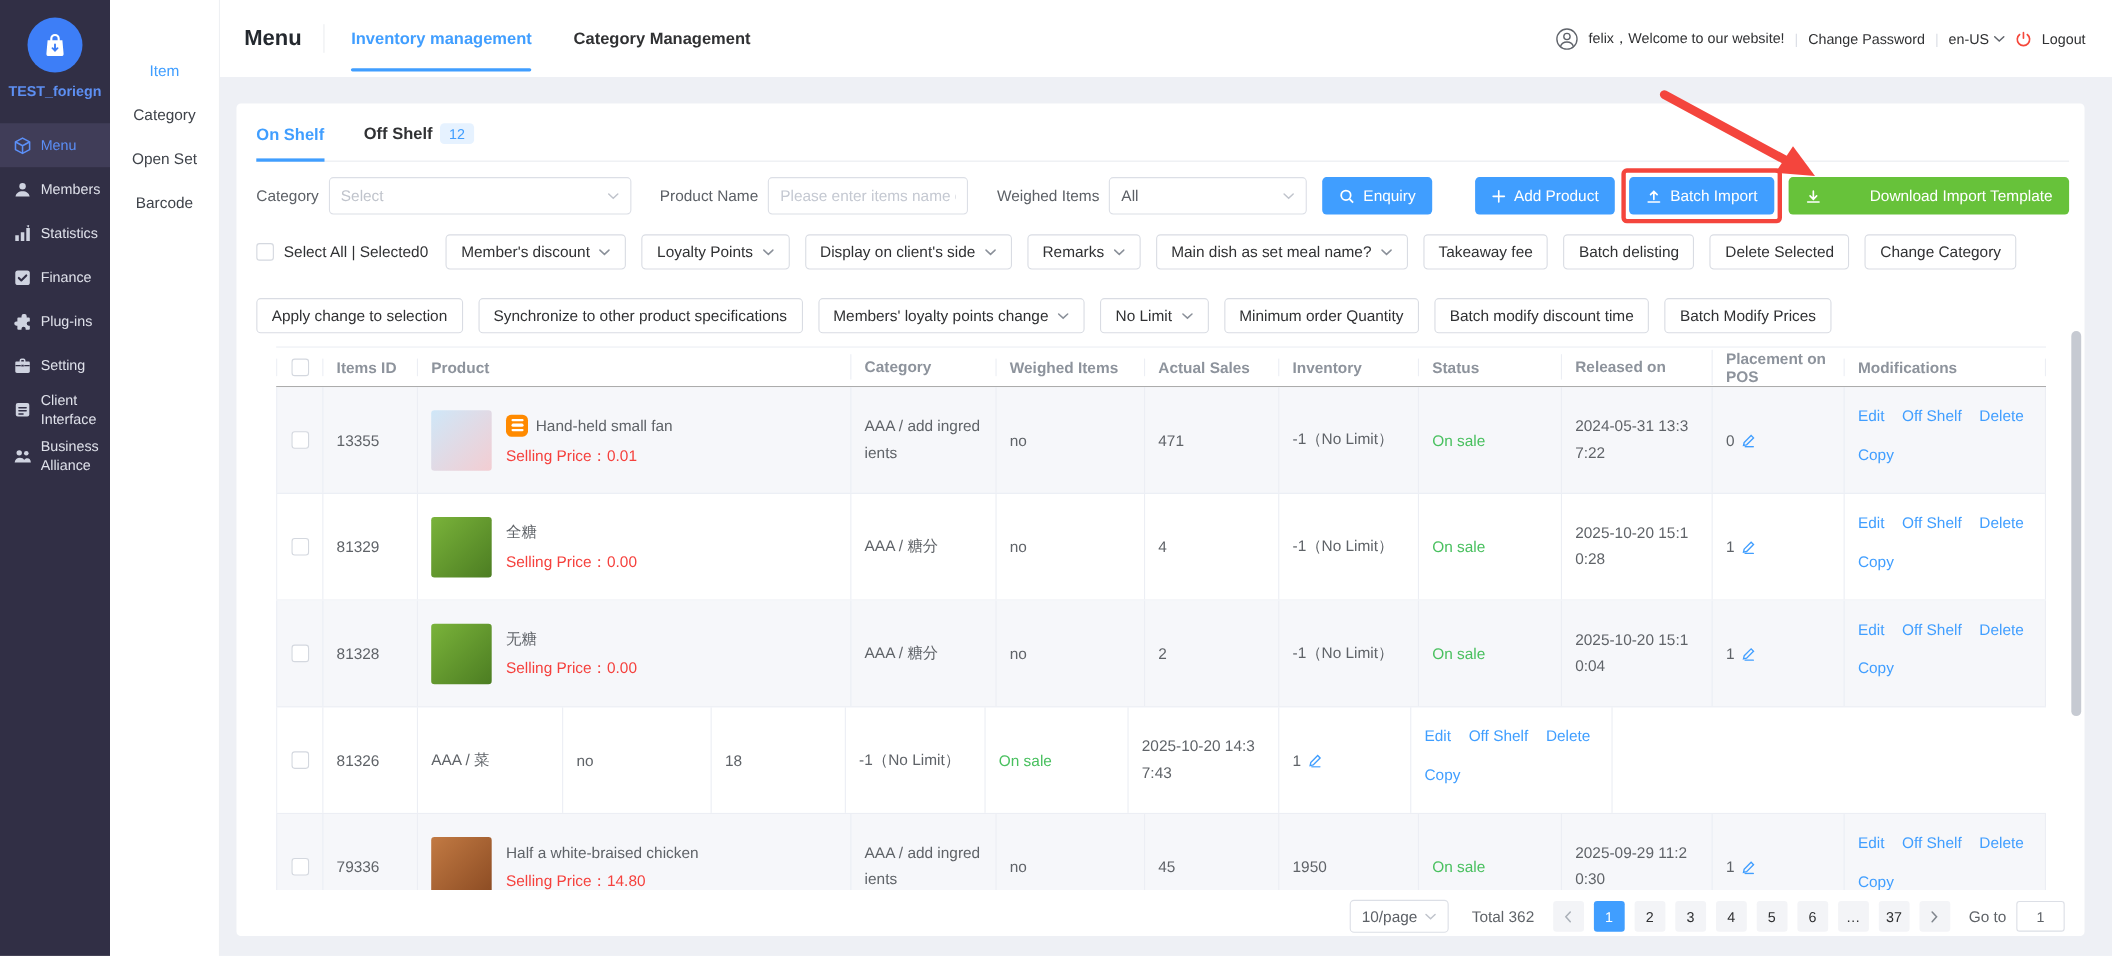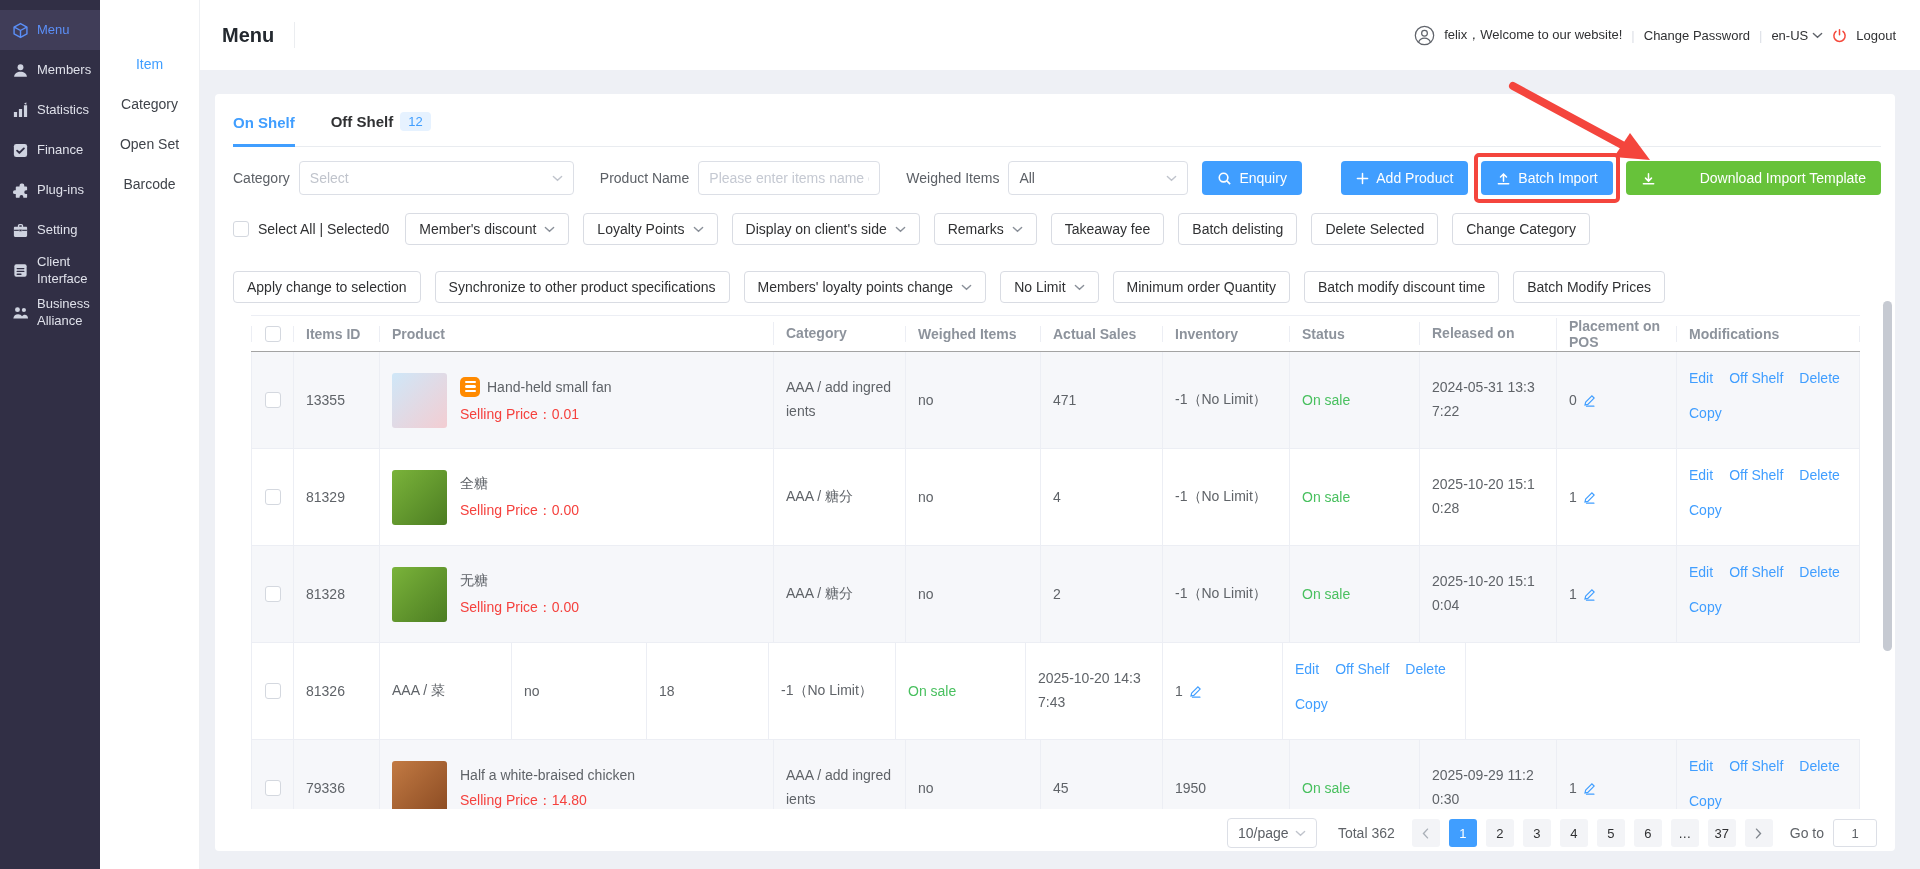--- a/index.html
+++ b/index.html
@@ -119,20 +119,29 @@
 
   
   .annot-svg{position:absolute;left:0;top:0;width:1920px;height:869px;pointer-events:none;z-index:50;}
 </style>
 </head>
 <body>
 
 <div class="app">
 
   <aside class="sidebar">
+    <div class="logo-wrap">
+      <div class="logo-circle">
+        <svg viewBox="0 0 24 24" width="26" height="26">
+            <path fill="#fff" d="M8 8V6.6a4 4 0 0 1 8 0V8h2.2l1 11a2 2 0 0 1-2 2.2H6.8a2 2 0 0 1-2-2.2l1-11zM9.8 8h4.4V6.6a2.2 2.2 0 0 0-4.4 0z"></path>
+            <path d="M12 11.5v5.2m0 0-2.1-2.1m2.1 2.1 2.1-2.1" stroke="#3d7ef7" stroke-width="1.6" fill="none" stroke-linecap="round"></path>
+          </svg>
+      </div>
+      <div class="brand">TEST_foriegn</div>
+    </div>
     <nav class="side-nav" id="side-nav">
         <div class="side-item active">
           <span class="s-ico">
             <svg viewBox="0 0 18 18" width="17" height="17" fill="none" stroke="currentColor" stroke-width="1.5" stroke-linejoin="round">
               <path d="M9 1.6 15.8 5.3v7.4L9 16.4 2.2 12.7V5.3z"></path>
               <path d="M2.4 5.4 9 9l6.6-3.6M9 9v7.2"></path>
             </svg>
           </span>
           <span class="lbl">Menu</span>
         </div>
@@ -207,20 +216,24 @@
       <div class="sub-item active">Item</div>
       <div class="sub-item">Category</div>
       <div class="sub-item">Open Set</div>
       <div class="sub-item">Barcode</div>
     </aside>
 
   <div class="main">
     <header class="topbar">
       <div class="page-title">Menu</div>
       <div class="tdivider"></div>
+      <div class="top-tabs" id="top-tabs">
+          <div class="top-tab active">Inventory management</div>
+          <div class="top-tab">Category Management</div>
+        </div>
       <div class="user-area">
         <span style="display:flex;">
             <svg viewBox="0 0 22 22" width="21" height="21" fill="none" stroke="#60646b" stroke-width="1.3">
               <circle cx="11" cy="11" r="9.6"></circle>
               <circle cx="11" cy="8.6" r="3"></circle>
               <path d="M4.8 18.2c1-3 3.3-4.4 6.2-4.4s5.2 1.4 6.2 4.4"></path>
             </svg>
           </span>
         <span>felix，Welcome to our website!</span>
         <span class="usep">|</span>
@@ -331,20 +344,28 @@
             <button class="bulk-btn">
               <span>Display on client's side</span>
               <span style="display: flex;">
                 <svg viewBox="0 0 12 7" width="11" height="7" fill="none" stroke="#8a9099" stroke-width="1.5" stroke-linecap="round">
                   <path d="m1.5 1.2 4.5 4.2 4.5-4.2"></path>
                 </svg>
               </span>
             </button>
             <button class="bulk-btn">
               <span>Remarks</span>
+              <span style="display: flex;">
+                <svg viewBox="0 0 12 7" width="11" height="7" fill="none" stroke="#8a9099" stroke-width="1.5" stroke-linecap="round">
+                  <path d="m1.5 1.2 4.5 4.2 4.5-4.2"></path>
+                </svg>
+              </span>
+            </button>
+            <button class="bulk-btn">
+              <span>Main dish as set meal name?</span>
               <span style="display: flex;">
                 <svg viewBox="0 0 12 7" width="11" height="7" fill="none" stroke="#8a9099" stroke-width="1.5" stroke-linecap="round">
                   <path d="m1.5 1.2 4.5 4.2 4.5-4.2"></path>
                 </svg>
               </span>
             </button>
             <button class="bulk-btn">
               <span>Takeaway fee</span>
             </button>
             <button class="bulk-btn">

